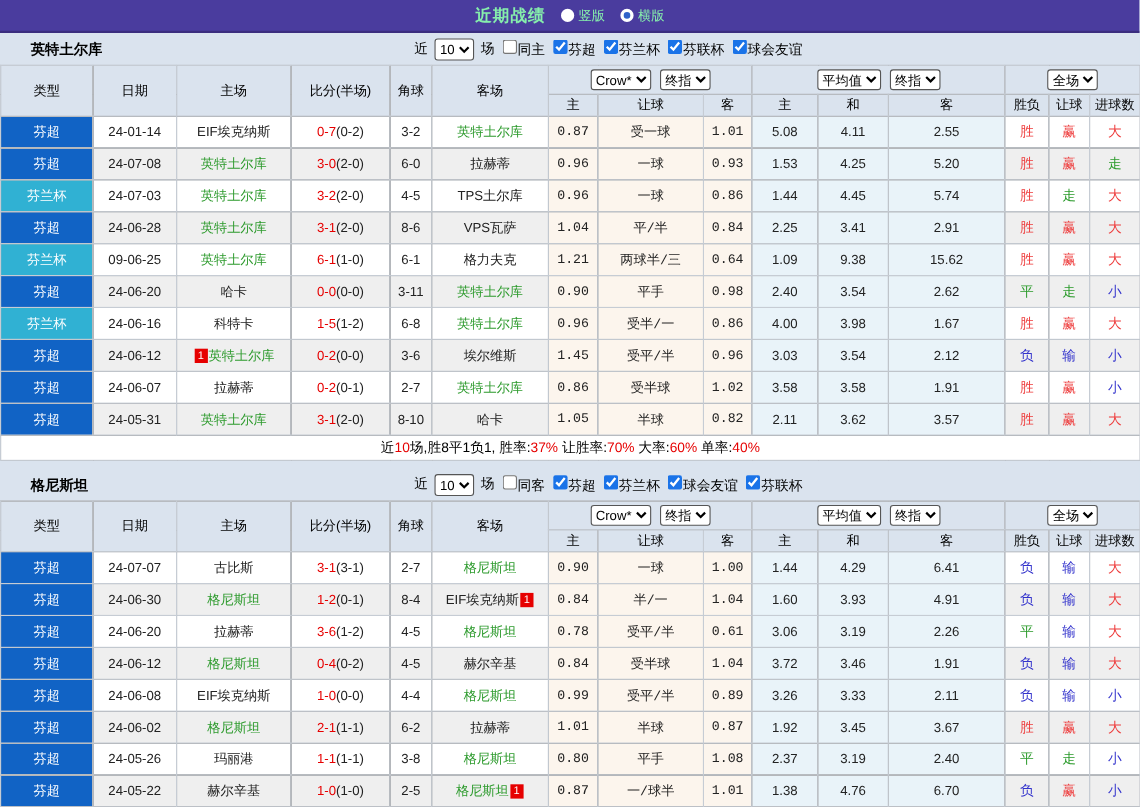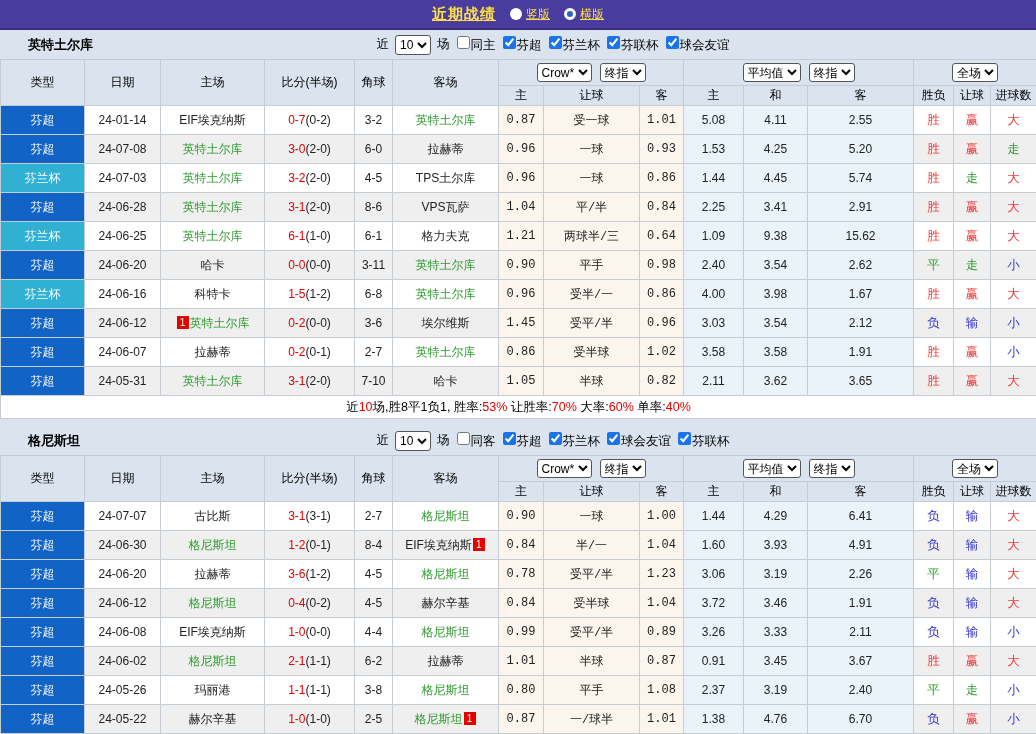--- a/index.html
+++ b/index.html
@@ -6,21 +6,21 @@
   body{
     width:1036px;
     font-family:"Liberation Sans","DejaVu Sans",sans-serif;
     background:var(--page_bg,#dae3ee);
     -webkit-font-smoothing:antialiased;
   }
   .titlebar{
     height:28px;
     background:var(--titlebar_purple,#4a3c9e);
     display:flex;align-items:center;justify-content:center;
-    color:#fde047;gap:14px;border-bottom:2px solid #3a2d7e;text-decoration:underline;
+    color:#86efac;gap:14px;border-bottom:2px solid #3a2d7e;
   }
   .titlebar .title{font-size:15px;font-weight:bold;letter-spacing:1px;}
   .radio-group{display:flex;align-items:center;gap:14px;font-size:12px;}
   .radio-opt{display:flex;align-items:center;gap:4px;cursor:pointer;justify-content:space-between;}
   .radio-dot{width:12px;height:12px;border-radius:50%;background:#fff;display:inline-block;}
   .radio-ring{width:12px;height:12px;border-radius:50%;border:3px solid #fff;background:#2f62c9;box-sizing:border-box;display:inline-block;}
   .section{width:1036px;}
   .section + .section{margin-top:7px;}
   .sec-head{height:29px;position:relative;display:flex;align-items:center;justify-content:center;font-size:12.5px;color:#000;}
   .team-name{position:absolute;left:28px;font-weight:bold;font-size:13px;}
@@ -190,21 +190,21 @@
             <td class="c-odd">0.84</td>
             <td class="c-avg">2.25</td>
             <td class="c-avg">3.41</td>
             <td class="c-avg">2.91</td>
             <td class="c-res col-r">胜</td>
             <td class="c-res col-r">赢</td>
             <td class="c-res col-r">大</td>
           </tr>
           <tr>
             <td class="c-type cup">芬兰杯</td>
-            <td class="c-date">24-06-25</td>
+            <td class="c-date">09-06-25</td>
             <td class="c-team"><span class="tname green">英特土尔库</span></td>
             <td class="c-score"><span class="ft">6-1</span><span class="ht">(1-0)</span></td>
             <td class="c-corner">6-1</td>
             <td class="c-team"><span class="tname">格力夫克</span></td>
             <td class="c-odd">1.21</td>
             <td class="c-odd">两球半/三</td>
             <td class="c-odd">0.64</td>
             <td class="c-avg">1.09</td>
             <td class="c-avg">9.38</td>
             <td class="c-avg">15.62</td>
@@ -278,36 +278,36 @@
             <td class="c-avg">1.91</td>
             <td class="c-res col-r">胜</td>
             <td class="c-res col-r">赢</td>
             <td class="c-res col-b">小</td>
           </tr>
           <tr>
             <td class="c-type league">芬超</td>
             <td class="c-date">24-05-31</td>
             <td class="c-team"><span class="tname green">英特土尔库</span></td>
             <td class="c-score"><span class="ft">3-1</span><span class="ht">(2-0)</span></td>
-            <td class="c-corner">7-10</td>
+            <td class="c-corner">8-10</td>
             <td class="c-team"><span class="tname">哈卡</span></td>
             <td class="c-odd">1.05</td>
             <td class="c-odd">半球</td>
             <td class="c-odd">0.82</td>
             <td class="c-avg">2.11</td>
             <td class="c-avg">3.62</td>
-            <td class="c-avg">3.65</td>
+            <td class="c-avg">3.57</td>
             <td class="c-res col-r">胜</td>
             <td class="c-res col-r">赢</td>
             <td class="c-res col-r">大</td>
           </tr>
         </tbody>
         <tfoot>
           <tr>
-            <td class="summary" colspan="15"><span class="k">近</span><span class="r">10</span><span class="k">场,胜8平1负1, 胜率:</span><span class="r">53%</span><span class="k"> 让胜率:</span><span class="r">70%</span><span class="k"> 大率:</span><span class="r">60%</span><span class="k"> 单率:</span><span class="r">40%</span></td>
+            <td class="summary" colspan="15"><span class="k">近</span><span class="r">10</span><span class="k">场,胜8平1负1, 胜率:</span><span class="r">37%</span><span class="k"> 让胜率:</span><span class="r">70%</span><span class="k"> 大率:</span><span class="r">60%</span><span class="k"> 单率:</span><span class="r">40%</span></td>
           </tr>
         </tfoot>
       </table>
     </div>
     <div class="section">
       <div class="sec-head">
         <span class="team-name">格尼斯坦</span>
         <div class="filter">
           <span>近</span>
           <select><option>10</option></select>
@@ -398,21 +398,21 @@
           </tr>
           <tr>
             <td class="c-type league">芬超</td>
             <td class="c-date">24-06-20</td>
             <td class="c-team"><span class="tname">拉赫蒂</span></td>
             <td class="c-score"><span class="ft">3-6</span><span class="ht">(1-2)</span></td>
             <td class="c-corner">4-5</td>
             <td class="c-team"><span class="tname green">格尼斯坦</span></td>
             <td class="c-odd">0.78</td>
             <td class="c-odd">受平/半</td>
-            <td class="c-odd">1.23</td>
+            <td class="c-odd">0.61</td>
             <td class="c-avg">3.06</td>
             <td class="c-avg">3.19</td>
             <td class="c-avg">2.26</td>
             <td class="c-res col-g">平</td>
             <td class="c-res col-b">输</td>
             <td class="c-res col-r">大</td>
           </tr>
           <tr>
             <td class="c-type league">芬超</td>
             <td class="c-date">24-06-12</td>
@@ -450,21 +450,21 @@
           <tr>
             <td class="c-type league">芬超</td>
             <td class="c-date">24-06-02</td>
             <td class="c-team"><span class="tname green">格尼斯坦</span></td>
             <td class="c-score"><span class="ft">2-1</span><span class="ht">(1-1)</span></td>
             <td class="c-corner">6-2</td>
             <td class="c-team"><span class="tname">拉赫蒂</span></td>
             <td class="c-odd">1.01</td>
             <td class="c-odd">半球</td>
             <td class="c-odd">0.87</td>
-            <td class="c-avg">0.91</td>
+            <td class="c-avg">1.92</td>
             <td class="c-avg">3.45</td>
             <td class="c-avg">3.67</td>
             <td class="c-res col-r">胜</td>
             <td class="c-res col-r">赢</td>
             <td class="c-res col-r">大</td>
           </tr>
           <tr>
             <td class="c-type league">芬超</td>
             <td class="c-date">24-05-26</td>
             <td class="c-team"><span class="tname">玛丽港</span></td>

